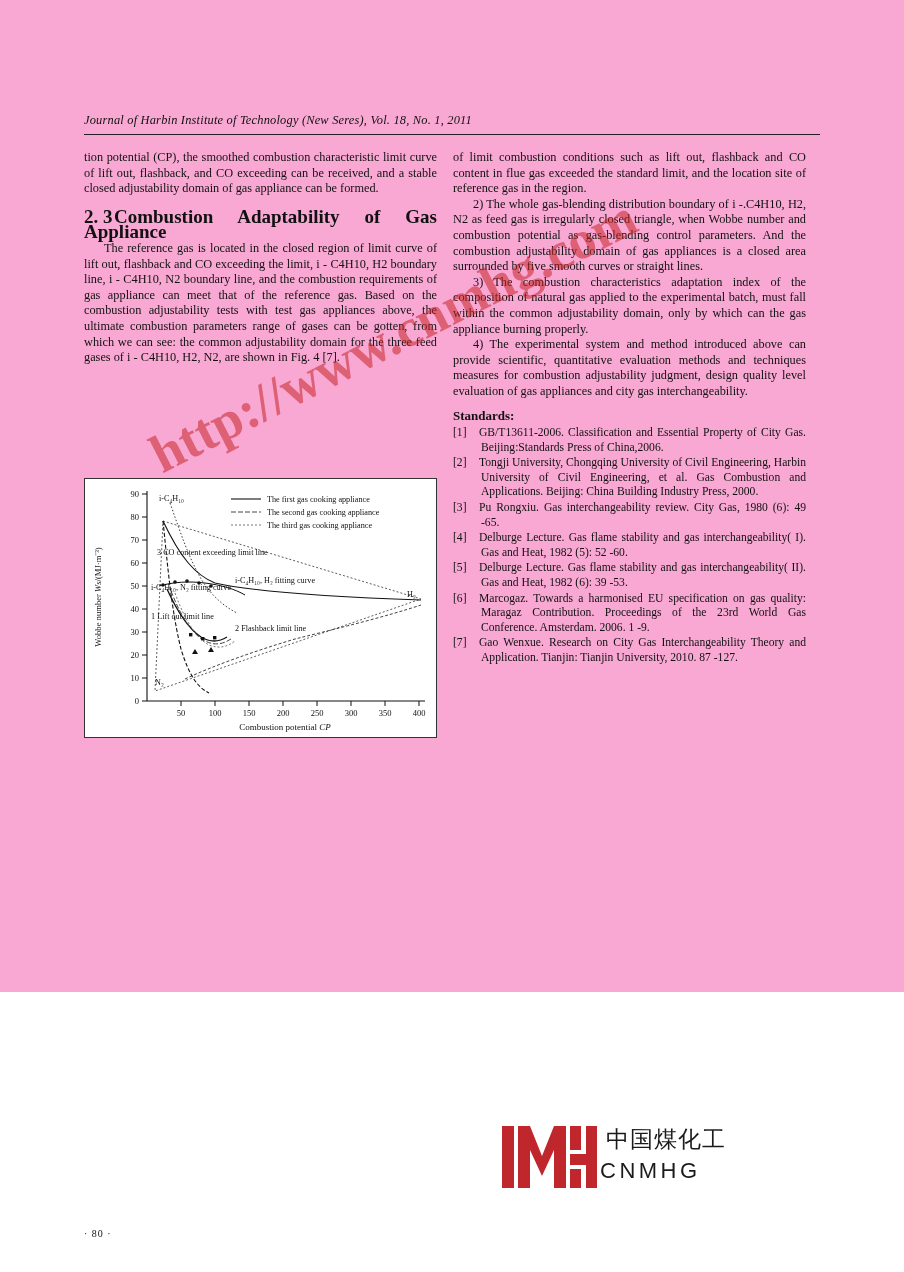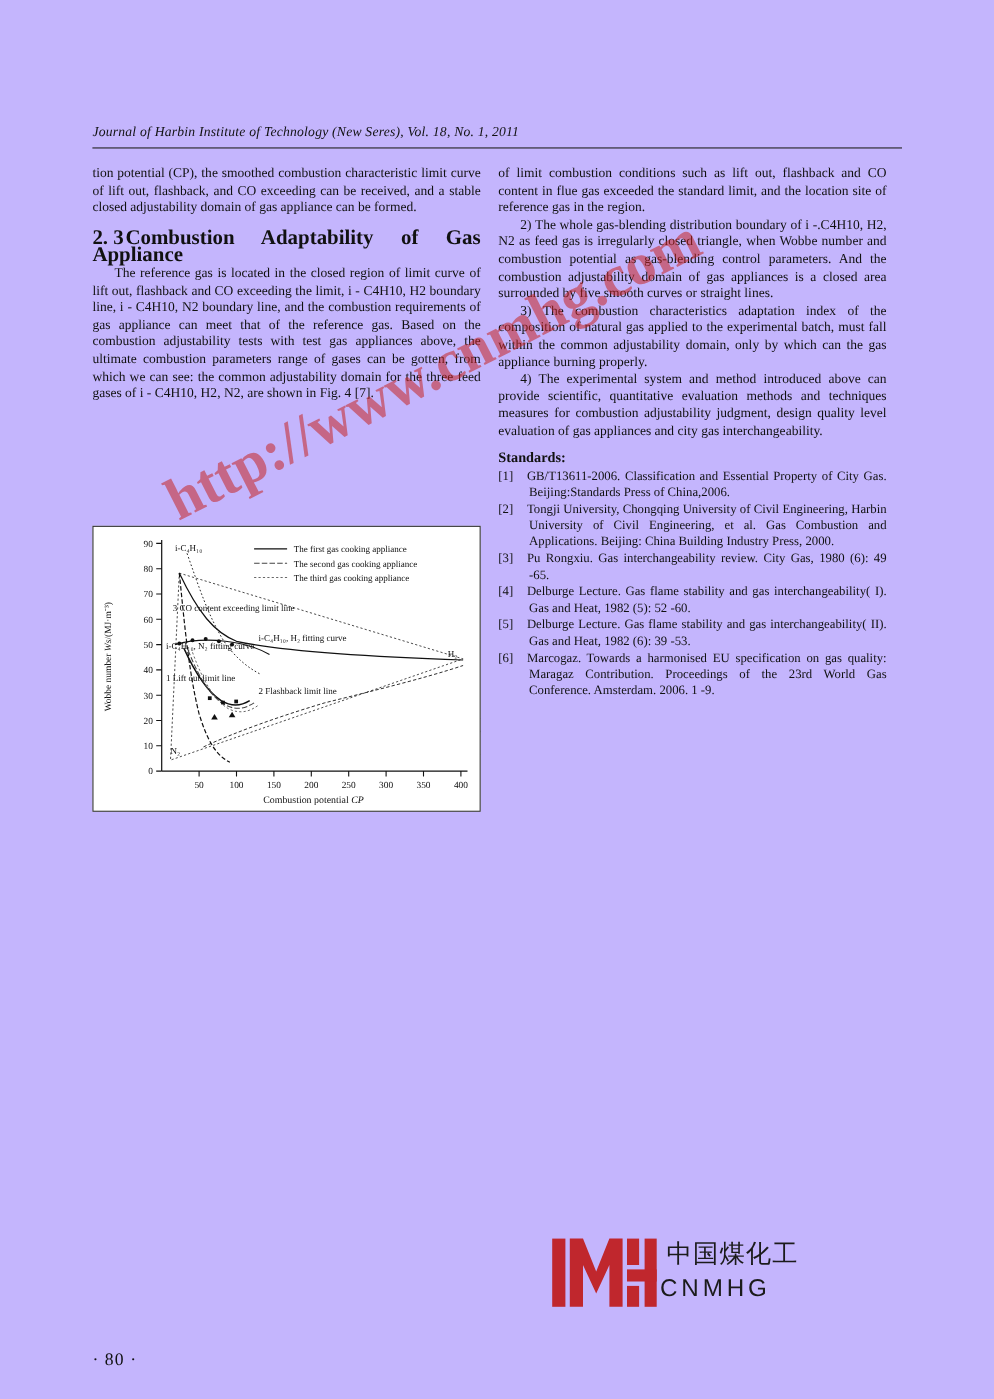--- a/index.html
+++ b/index.html
@@ -11,22 +11,22 @@
     width: 904px;
     height: 1272px;
     position: relative;
     font-family: "Liberation Serif", serif;
     color: #111;
     overflow: hidden;
   }
   .page {
     position: absolute;
     left: 0; top: 0;
-    width: 904px; height: 1272px;
-    background: #c4b5fd;
+    width: 904px; height: 992px;
+    background: #f9a8d4;
   }
   
   .running-head {
     position: absolute;
     left: 84px;
     top: 113px;
     width: 736px;
     font-style: italic;
     font-size: 12.4px;
     letter-spacing: 0.2px;
@@ -161,21 +161,21 @@
     top: 36px;
     font-size: 22px;
     color: #1b1b1b;
     font-family: "Liberation Sans", sans-serif;
     letter-spacing: 3.5px;
   }
   .page-num {
     position: absolute;
     left: 84px;
     top: 1228px;
-    font-size: 16px;
+    font-size: 10px;
     letter-spacing: 1px;
   }
 </style>
 </head>
 <body>
 
 <div class="page">
 
   <div class="running-head">Journal of Harbin Institute of Technology (New Seres), Vol. 18, No. 1, 2011</div>
   <div class="rule"></div>
@@ -318,20 +318,21 @@
     <p class="indent tight">4) The experimental system and method introduced above can provide scientific, quantitative evaluation methods and techniques measures for combustion adjustability judgment, design quality level evaluation of gas appliances and city gas interchangeability.</p>
 
     <p class="refs-head">Standards:</p>
 
     <span class="ref"><span class="lbl">[1]</span><span>GB/T13611-2006. Classification and Essential Property of City Gas. Beijing:Standards Press of China,2006.</span></span>
     <span class="ref"><span class="lbl">[2]</span><span>Tongji University, Chongqing University of Civil Engineering, Harbin University of Civil Engineering, et al. Gas Combustion and Applications. Beijing: China Building Industry Press, 2000.</span></span>
     <span class="ref"><span class="lbl">[3]</span><span>Pu Rongxiu. Gas interchangeability review. City Gas, 1980 (6): 49 -65.</span></span>
     <span class="ref"><span class="lbl">[4]</span><span>Delburge Lecture. Gas flame stability and gas interchangeability( I). Gas and Heat, 1982 (5): 52 -60.</span></span>
     <span class="ref"><span class="lbl">[5]</span><span>Delburge Lecture. Gas flame stability and gas interchangeability( II). Gas and Heat, 1982 (6): 39 -53.</span></span>
     <span class="ref"><span class="lbl">[6]</span><span>Marcogaz. Towards a harmonised EU specification on gas quality: Maragaz Contribution. Proceedings of the 23rd World Gas Conference. Amsterdam. 2006. 1 -9.</span></span>
+    <span class="ref"><span class="lbl">[7]</span><span>Gao Wenxue. Research on City Gas Interchangeability Theory and Application. Tianjin: Tianjin University, 2010. 87 -127.</span></span>
   </div>
 
   <div class="watermark">
     <div class="wm-text">http://www.cnmhg.com</div>
   </div>
 
   <div class="logo">
     <svg width="100" height="74" viewBox="0 0 100 74">
       <rect x="4" y="4" width="12" height="62" fill="#c0272d"></rect>
       <polygon points="20,4 32,4 44,34 56,4 68,4 68,66 56,66 56,28 44,54 32,28 32,66 20,66" fill="#c0272d"></polygon>

